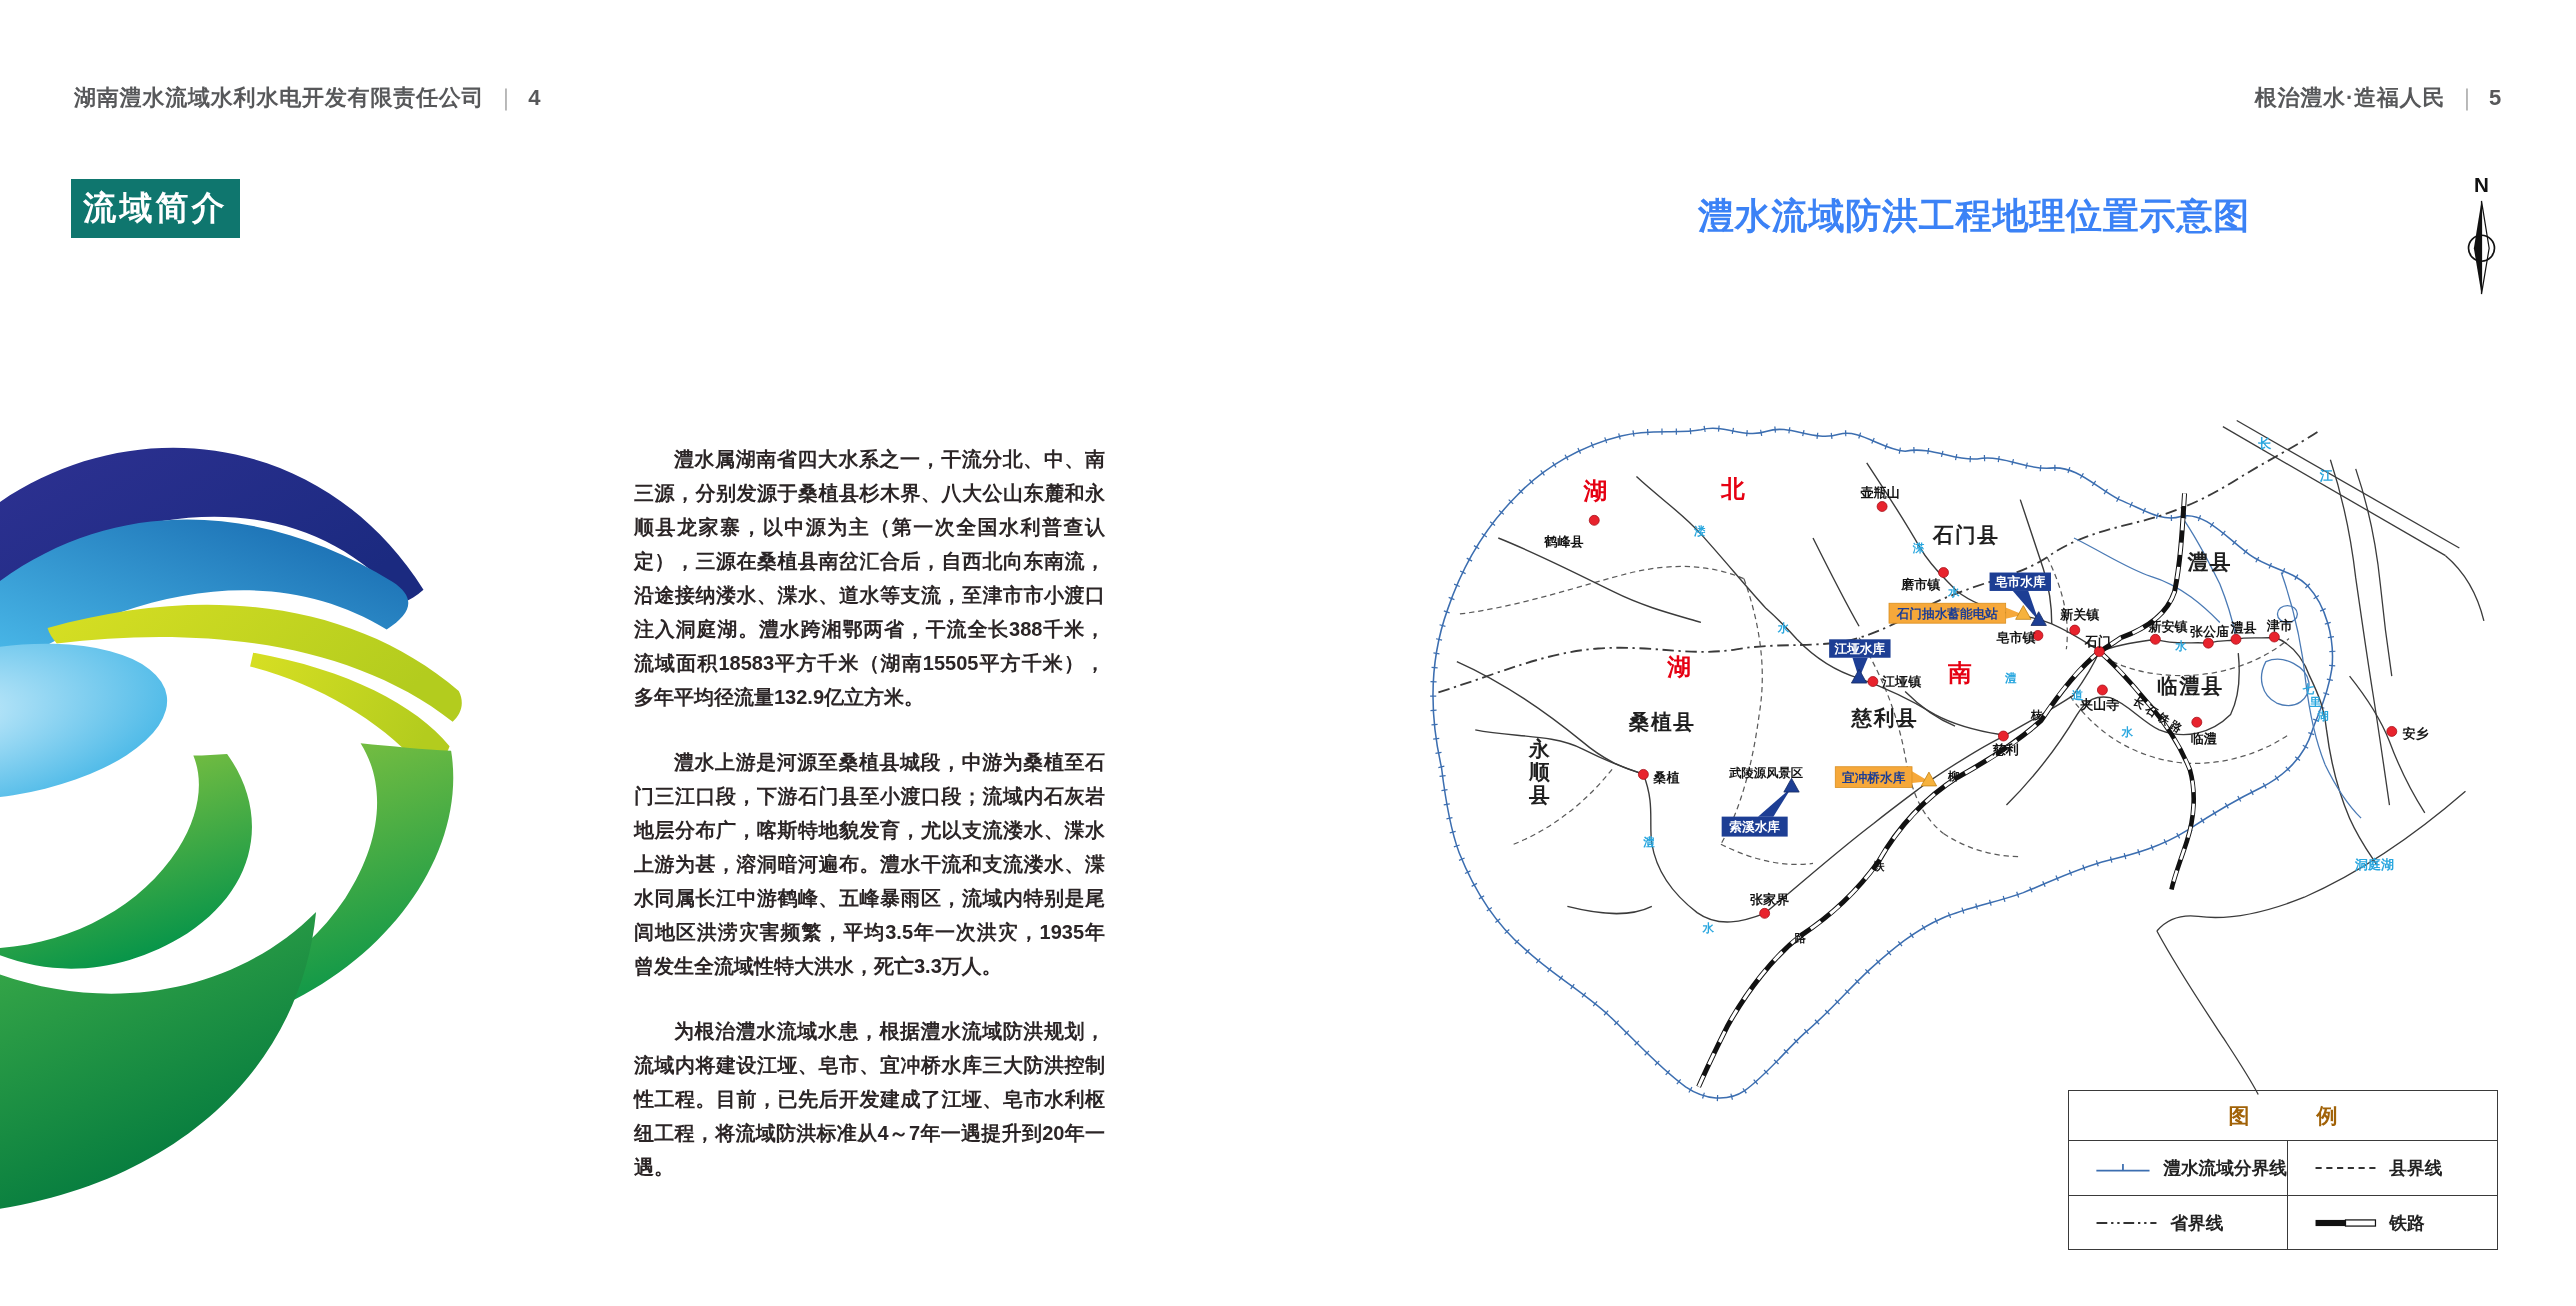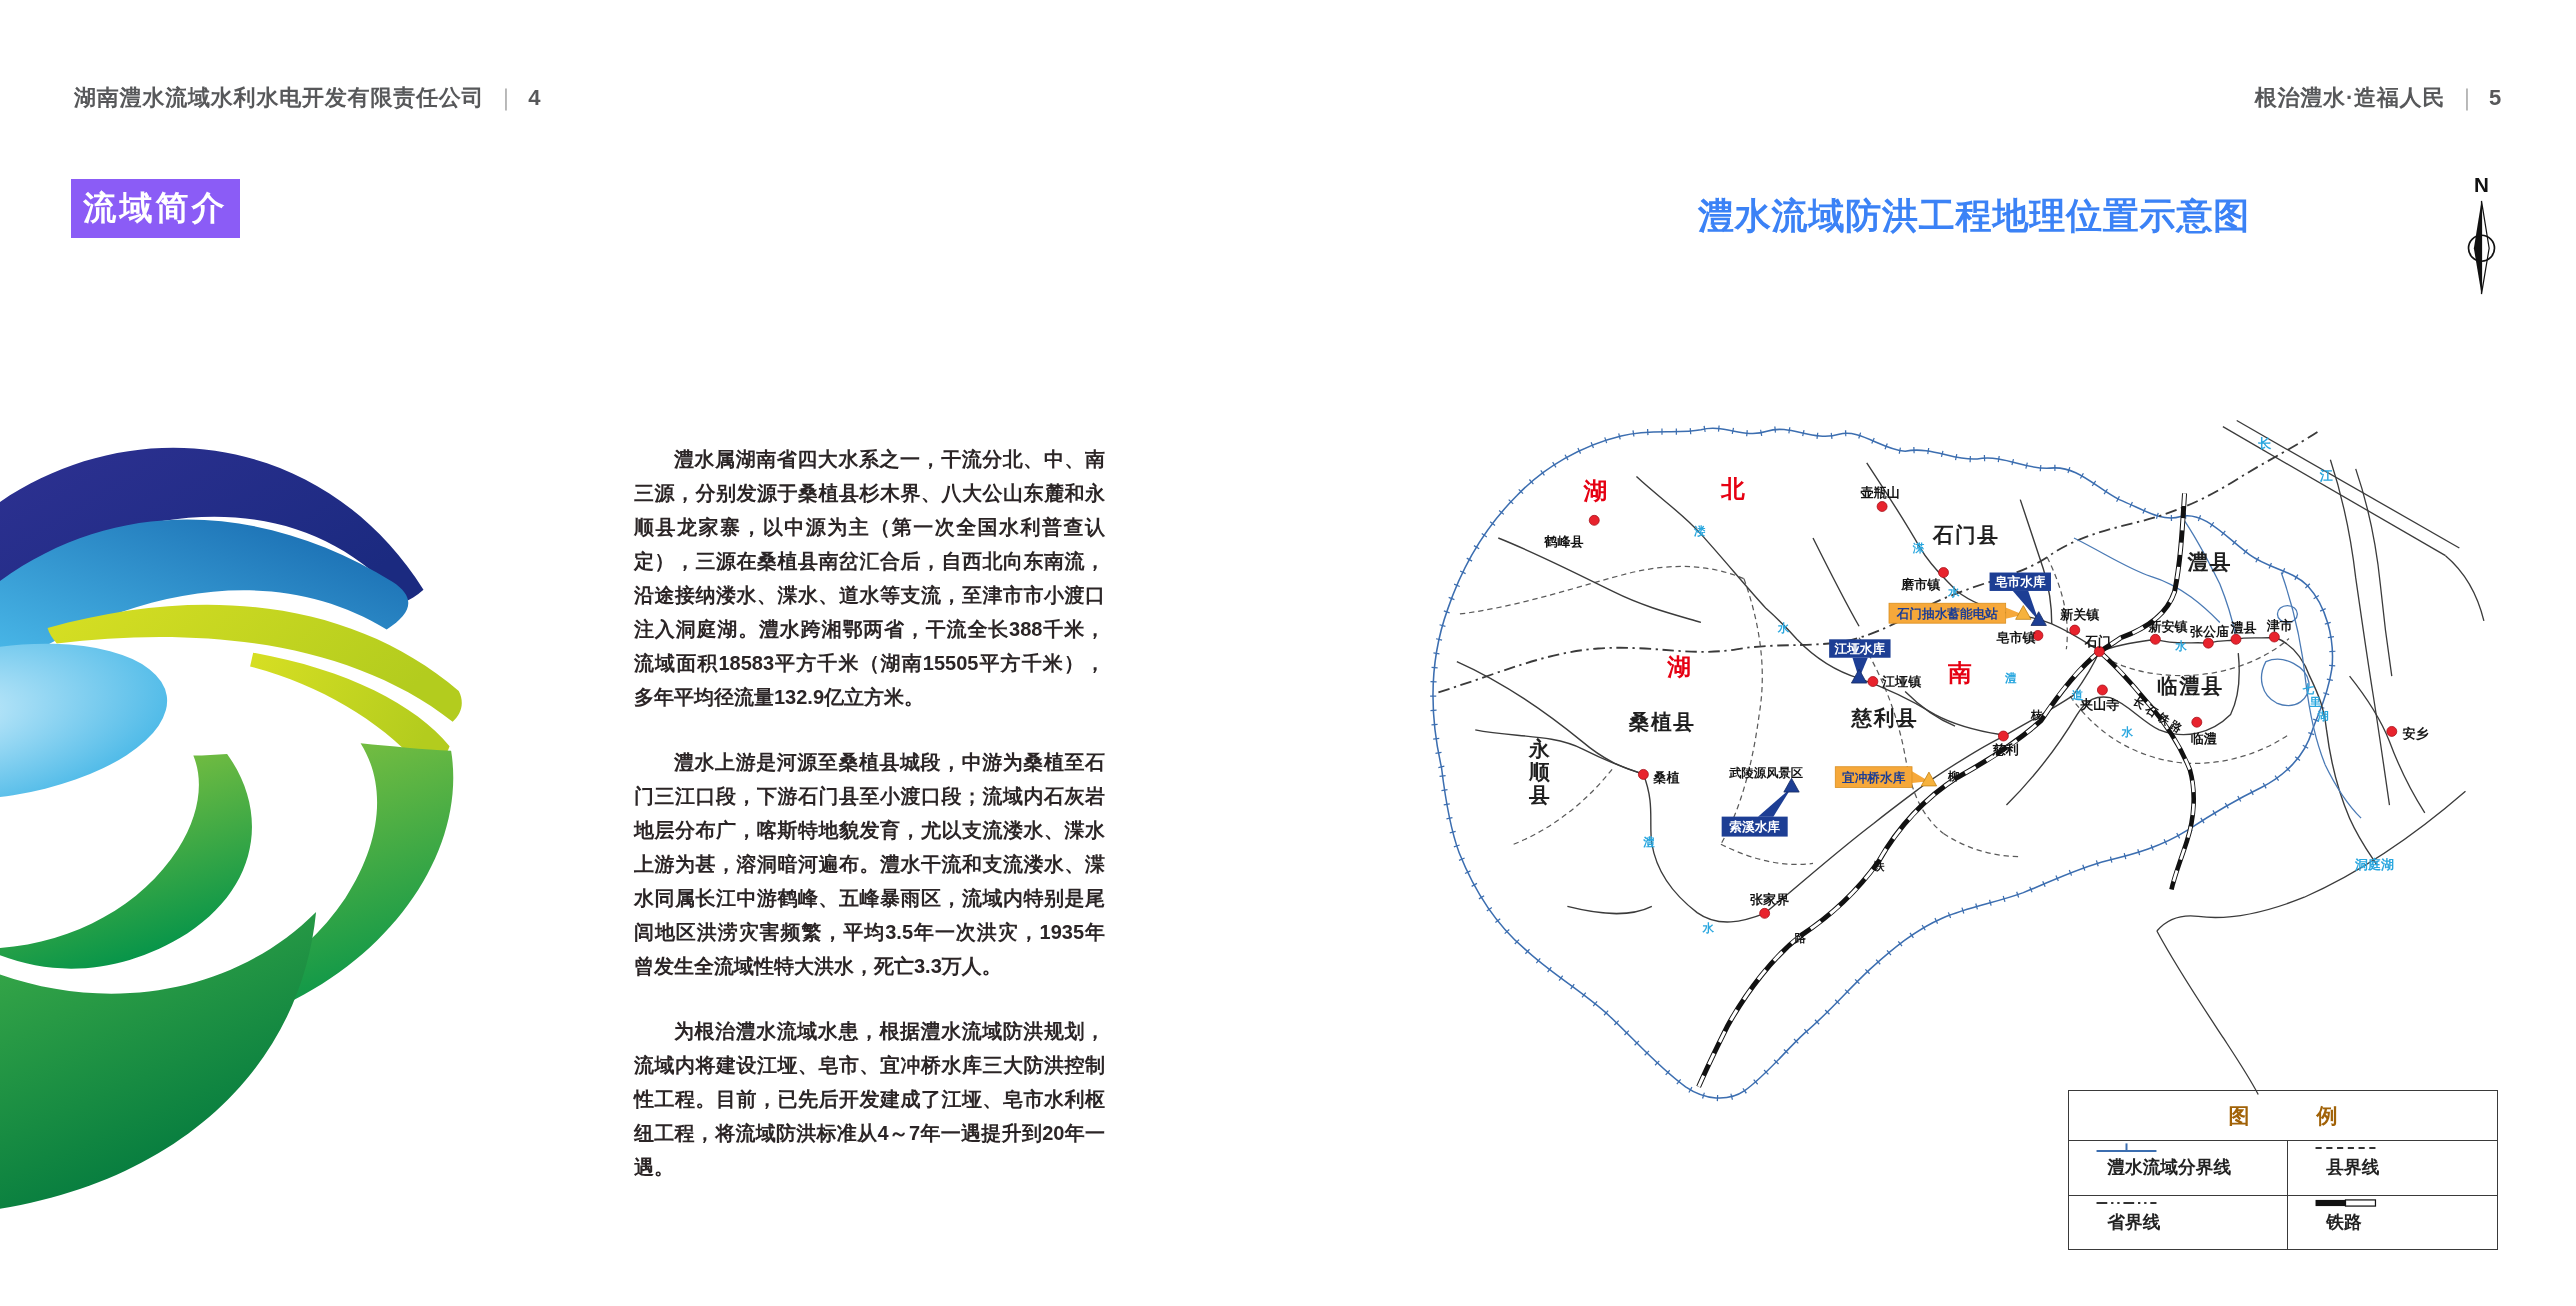--- a/index.html
+++ b/index.html
@@ -2,34 +2,34 @@
 <html style="font-size:12.3px"><head>
 <meta charset="utf-8">
 <style>
   html,body{margin:0;padding:0;background:#888;}
   .page{position:relative;width:2576px;height:1306px;background:#ffffff;overflow:hidden;
         font-family:"Liberation Sans",sans-serif;}
   .hdr{position:absolute;top:83px;font-size:22px;font-weight:bold;color:#57585a;letter-spacing:0.8px;}
   .hdr-left{left:74px;}
   .hdr-right{right:74px;text-align:center;}
   .hdr .sep{color:#9a9a9a;font-weight:normal;padding:0 10.7px;}
-  .badge{position:absolute;left:71px;top:179px;width:169px;height:59px;background:#8b5cf6;
+  .badge{position:absolute;left:71px;top:179px;width:169px;height:59px;background:#0f766e;
          color:#fff;font-size:33px;font-weight:bold;letter-spacing:3.1px;
          display:flex;align-items:center;justify-content:center;}
   .bodytext{position:absolute;left:634px;top:436px;width:471px;font-size:20px;line-height:34px;
             font-weight:bold;color:#2b2526;text-align:justify;margin-top:6px;}
   .bodytext p{margin:0 0 31px 0;text-indent:2em;}
   .map-title{position:absolute;left:1698px;top:192px;font-size:36px;font-weight:bold;
              color:#3b82f6;letter-spacing:0.8px;}
   .legend{position:absolute;left:2068px;top:1090px;width:430px;height:160px;
           border:1.9px solid #3a3a3a;box-sizing:border-box;}
   .legend-hd{height:49px;border-bottom:1.5px solid #3a3a3a;display:flex;align-items:center;
              justify-content:center;font-size:21px;font-weight:bold;color:#a16207;letter-spacing:23px;text-indent:23px;}
   .legend-grid{display:grid;grid-template-columns:218px 1fr;grid-template-rows:54px 54px;}
-  .legend-cell{display:flex;padding-left:26px;box-sizing:border-box;flex-direction:column;}
+  .legend-cell{display:flex;align-items:center;padding-left:26px;box-sizing:border-box;}
   .legend-cell.rcol{border-left:1.5px solid #3a3a3a;}
   .legend-cell.r2{border-top:1.5px solid #3a3a3a;}
   .legend-cell .lab{font-size:17.7px;font-weight:bold;color:#222;margin-left:12.3px;white-space:nowrap;}
   .abs{position:absolute;}
   svg text{font-family:"Liberation Sans",sans-serif;}
 </style>
 </head>
 <body>
 
 <div class="page">

